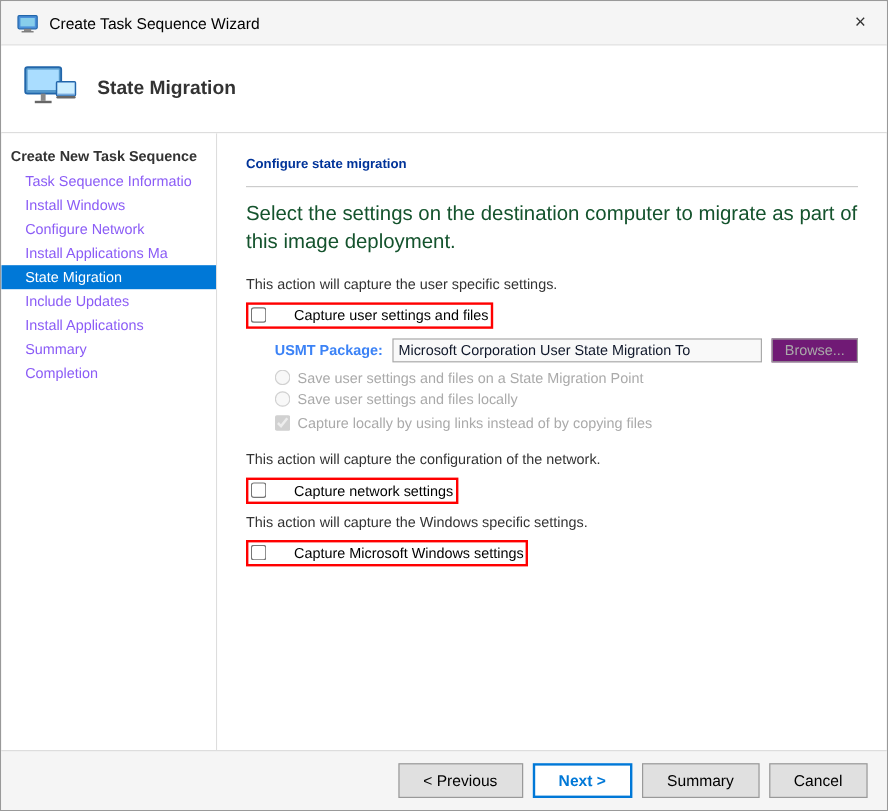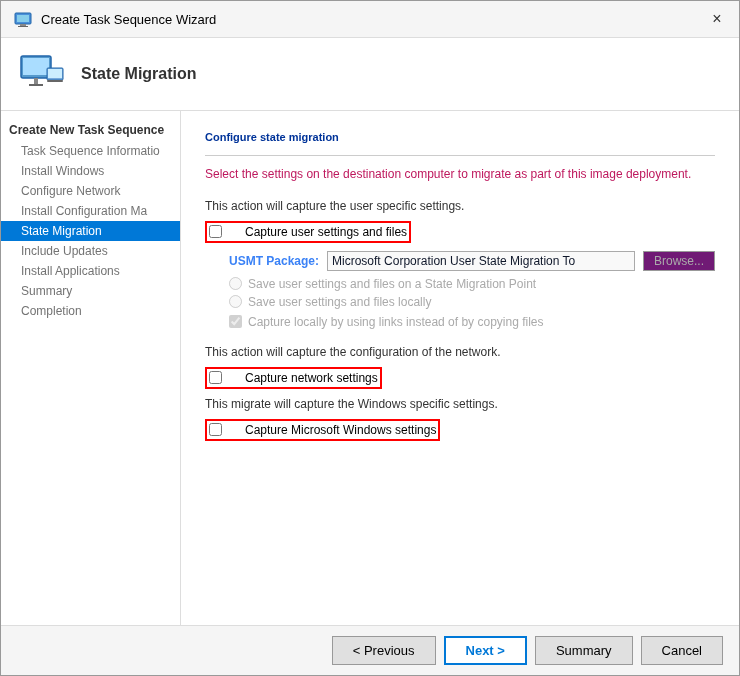--- a/index.html
+++ b/index.html
@@ -75,21 +75,21 @@
     }
     .sidebar-group-label {
       padding: 4px 8px;
       font-size: 12px;
       font-weight: bold;
       color: #333;
     }
     .sidebar-item {
       padding: 3px 8px 3px 20px;
       font-size: 12px;
-      color: #737373;
+      color: #8b5cf6;
       cursor: pointer;
     }
     .sidebar-item.active {
       background: #0078d7;
       color: white;
     }
     .content-area {
       flex: 1;
       background: white;
       padding: 20px 24px;
@@ -100,22 +100,22 @@
       font-weight: bold;
       color: #003399;
       margin-bottom: 12px;
     }
     .divider {
       border: none;
       border-top: 1px solid #ccc;
       margin: 10px 0;
     }
     .description-text {
-      font-size: 12px;
-      color: #be185d;
+      font-size: 17px;
+      color: #14532d;
       margin-bottom: 16px;
       line-height: 1.4;
     }
     .section-label {
       font-size: 12px;
       color: #333;
       margin-bottom: 8px;
     }
     .checkbox-row {
       display: flex;
@@ -266,21 +266,21 @@
     <span class="header-title">State Migration</span>
   </div>
 
   <div class="main-content">
 
     <div class="sidebar">
       <div class="sidebar-group-label">Create New Task Sequence</div>
       <div class="sidebar-item">Task Sequence Informatio</div>
       <div class="sidebar-item">Install Windows</div>
       <div class="sidebar-item">Configure Network</div>
-      <div class="sidebar-item">Install Configuration Ma</div>
+      <div class="sidebar-item">Install Applications Ma</div>
       <div class="sidebar-item active">State Migration</div>
       <div class="sidebar-item">Include Updates</div>
       <div class="sidebar-item">Install Applications</div>
       <div class="sidebar-item">Summary</div>
       <div class="sidebar-item">Completion</div>
     </div>
 
     <div class="content-area">
       <div class="content-title">Configure state migration</div>
       <hr class="divider">
@@ -319,21 +319,21 @@
 
       <p class="section-label">This action will capture the configuration of the network.</p>
 
       <div class="checkbox-row">
         <div class="checkbox-outlined">
           <input type="checkbox" id="capture-network" style="">
           <label for="capture-network">Capture network settings</label>
         </div>
       </div>
 
-      <p class="section-label">This migrate will capture the Windows specific settings.</p>
+      <p class="section-label">This action will capture the Windows specific settings.</p>
 
       <div class="checkbox-row">
         <div class="checkbox-outlined">
           <input type="checkbox" id="capture-windows" style="">
           <label for="capture-windows">Capture Microsoft Windows settings</label>
         </div>
       </div>
     </div>
   </div>
 

